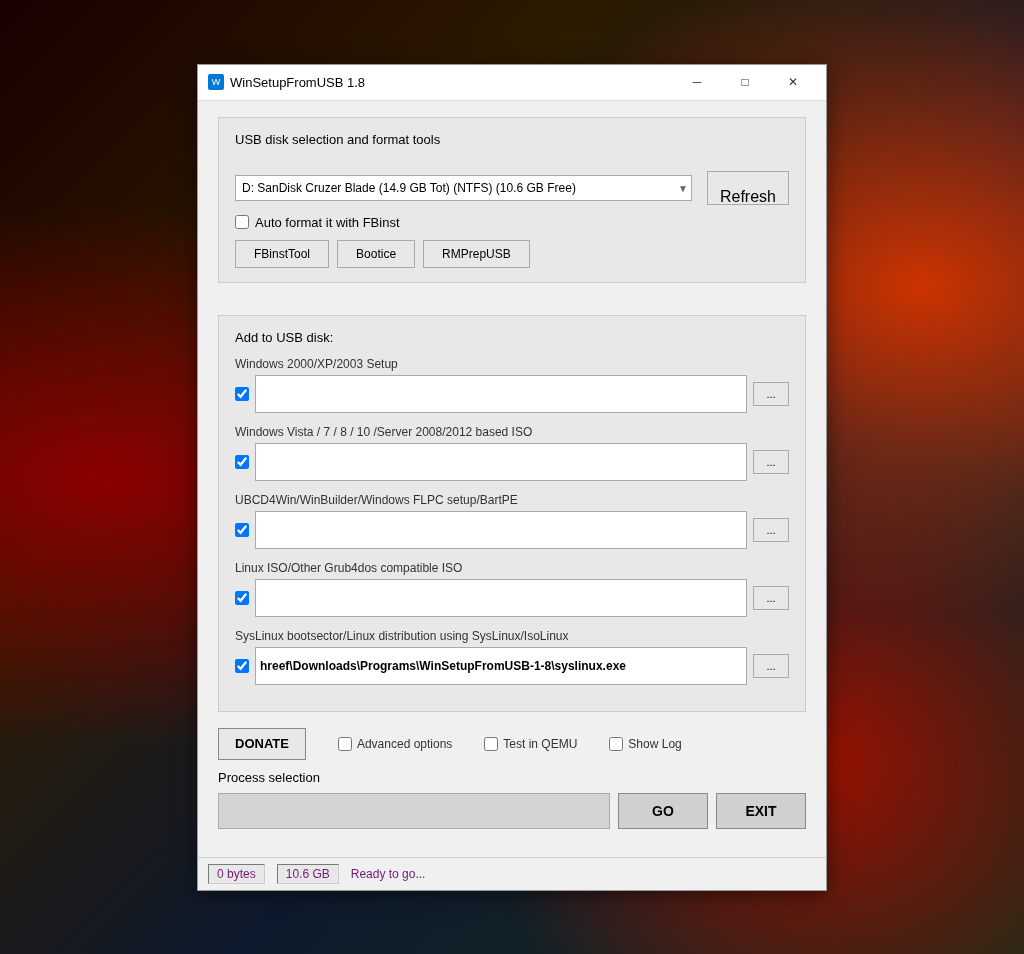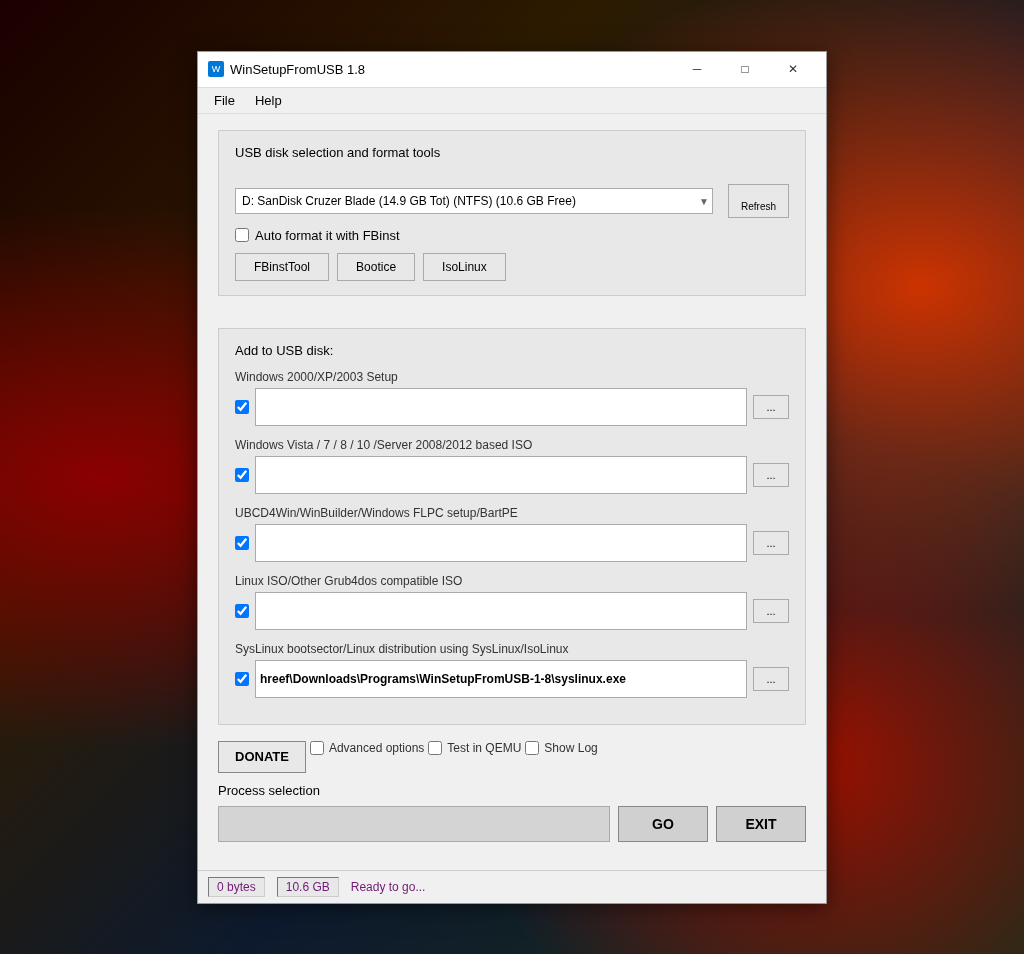--- a/index.html
+++ b/index.html
@@ -152,21 +152,21 @@
       font-size: 10px;
       color: #666;
     }
 
     .btn {
       height: 30px;
       border: 1px solid #aaa;
       background: #e8e8e8;
       padding: 16px 12px;
       cursor: pointer;
-      font-size: 10px;
+      font-size: 16px;
       white-space: nowrap;
     }
 
     .auto-format-row {
       display: flex;
       align-items: center;
       gap: 6px;
       margin-bottom: 10px;
     }
 
@@ -234,22 +234,22 @@
       cursor: pointer;
       font-size: 11px;
       display: flex;
       align-items: center;
       justify-content: center;
     }
 
     
     .bottom-options {
       display: flex;
-      align-items: flex-start;
-      gap: 4px;
+      align-items: center;
+      gap: 32px;
       margin-bottom: 10px;
       flex-wrap: wrap;
     }
 
     .donate-btn {
       height: 32px;
       border: 1px solid #888;
       background: #e8e8e8;
       padding: 0 16px;
       cursor: pointer;
@@ -348,24 +348,20 @@
       </div>
       <span class="title-text">WinSetupFromUSB 1.8</span>
     </div>
     <div class="title-controls">
       <button class="title-btn">─</button>
       <button class="title-btn">□</button>
       <button class="title-btn close">✕</button>
     </div>
   </div>
 
-  <div class="menu-bar">
-    <div class="menu-item">File</div>
-    <div class="menu-item">Help</div>
-  </div>
 
   <div class="content">
 
     <div class="usb-section">
       <div class="section-title">USB disk selection and format tools</div>
 
       <div class="usb-row">
         <div class="dropdown-wrapper">
           <select>
             <option>D: SanDisk Cruzer Blade (14.9 GB Tot) (NTFS) (10.6 GB Free)</option>
@@ -376,21 +372,21 @@
       </div>
 
       <div class="auto-format-row">
         <input type="checkbox" id="autoformat" style="">
         <label for="autoformat">Auto format it with FBinst</label>
       </div>
 
       <div class="tool-buttons">
         <button class="tool-btn">FBinstTool</button>
         <button class="tool-btn">Bootice</button>
-        <button class="tool-btn">IsoLinux</button>
+        <button class="tool-btn">RMPrepUSB</button>
       </div>
     </div>
 
     <div class="add-section">
       <div class="add-title">Add to USB disk:</div>
 
       <div class="iso-row">
         <div class="iso-label">Windows 2000/XP/2003 Setup</div>
         <div class="iso-input-row">
           <input type="checkbox" class="iso-checkbox" checked="" style="">

